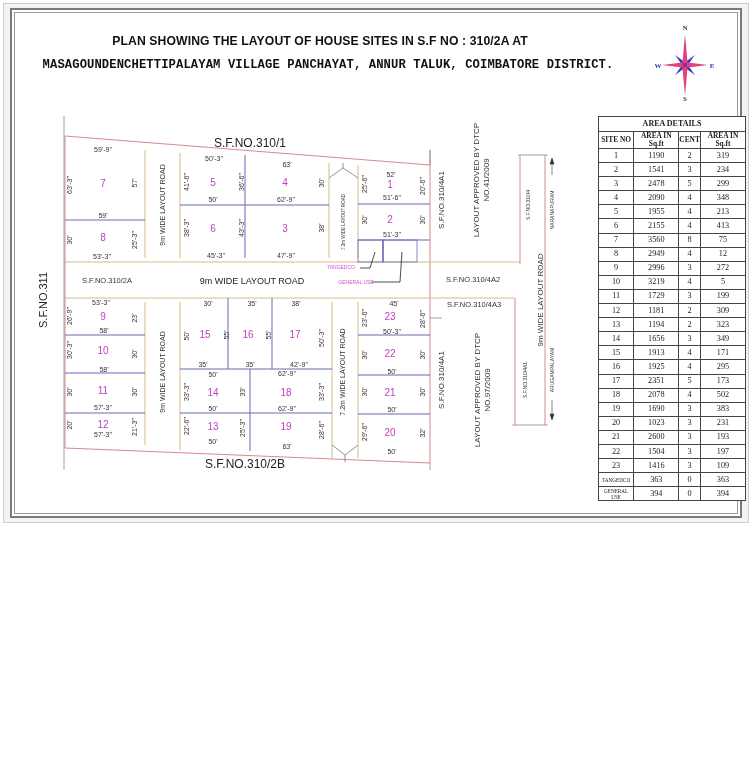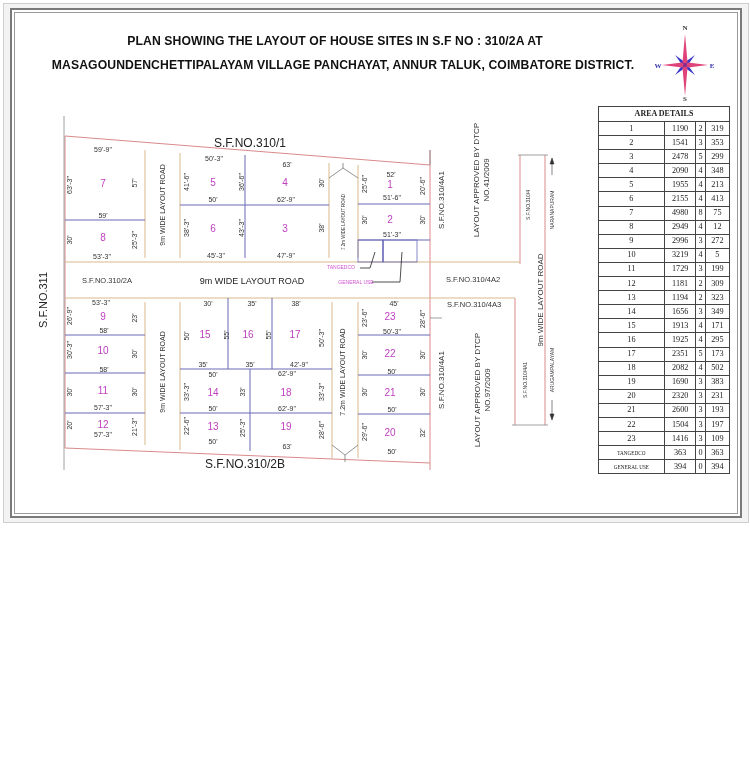--- a/index.html
+++ b/index.html
@@ -1,24 +1,24 @@
 <!DOCTYPE html>
 <html><head>
 <meta charset="utf-8">
 <style>
   html,body{margin:0;padding:0;background:#ffffff;}
   body{width:750px;height:760px;position:relative;overflow:hidden;font-family:"Liberation Sans",sans-serif;}
   .sheet{position:absolute;left:3px;top:3px;width:744px;height:518px;background:#f3f3f3;border:1px solid #cfcfcf;}
   .frame-outer{position:absolute;left:6px;top:4px;width:728px;height:506px;border:2px solid #7a7a7a;background:#fff;}
   .frame-inner{position:absolute;left:2px;top:2px;right:2px;bottom:2px;border:1px solid #9a9a9a;}
-  .title{position:absolute;left:0;width:640px;text-align:center;font-weight:bold;color:#111;font-size:12.2px;letter-spacing:0.1px;padding-left:15px;}
+  .title{position:absolute;left:0;width:640px;text-align:center;font-weight:bold;color:#111;font-size:12.2px;letter-spacing:0.1px;}
   .t1{top:34px;}
-  .t2{top:58px;left:8px;width:640px;}
+  .t2{top:58px;left:8px;width:640px;font-family:Liberation Mono, monospace;}
   svg.plan{position:absolute;left:0;top:0;}
-  .area-table{position:absolute;left:598px;top:106px;width:132px;border-collapse:collapse;font-family:"Liberation Serif",serif;font-size:8.2px;color:#222;background:#fff;padding-left:44px;}
+  .area-table{position:absolute;left:598px;top:116px;width:148px;border-collapse:collapse;font-family:"Liberation Serif",serif;font-size:8.2px;color:#222;background:#fff;padding-left:44px;}
   .area-table td,.area-table th{border:1px solid #444;text-align:center;padding:0;height:13.1px;line-height:12px;}
   .area-table th{font-weight:bold;font-size:7.4px;line-height:8px;}
   .area-table .cap{font-weight:bold;font-size:8px;height:14px;}
   .area-table .small{font-size:5.2px;line-height:6px;}
   .compass{position:absolute;left:655px;top:22px;width:60px;height:80px;}
 </style>
 </head>
 <body>
 
 <div class="sheet">
@@ -253,30 +253,36 @@
     <polyline points="372,282 400,282 402,252"></polyline>
   </g>
 </svg>
 
 <table class="area-table">
   <tbody>
       <tr>
         <td class="cap" colspan="4">AREA DETAILS</td>
       </tr>
   <tr>
+    <th>SITE NO</th>
+    <th>AREA IN Sq.ft</th>
+    <th>CENT</th>
+    <th>AREA IN Sq.ft</th>
+  </tr>
+  <tr>
         <td>1</td>
         <td>1190</td>
         <td>2</td>
         <td>319</td>
       </tr>
   <tr>
         <td>2</td>
         <td>1541</td>
         <td>3</td>
-        <td>353</td>
+        <td>234</td>
       </tr>
   <tr>
         <td>3</td>
         <td>2478</td>
         <td>5</td>
         <td>299</td>
       </tr>
   <tr>
         <td>4</td>
         <td>2090</td>
@@ -290,21 +296,21 @@
         <td>213</td>
       </tr>
   <tr>
         <td>6</td>
         <td>2155</td>
         <td>4</td>
         <td>413</td>
       </tr>
   <tr>
         <td>7</td>
-        <td>4980</td>
+        <td>3560</td>
         <td>8</td>
         <td>75</td>
       </tr>
   <tr>
         <td>8</td>
         <td>2949</td>
         <td>4</td>
         <td>12</td>
       </tr>
   <tr>
@@ -356,33 +362,33 @@
         <td>295</td>
       </tr>
   <tr>
         <td>17</td>
         <td>2351</td>
         <td>5</td>
         <td>173</td>
       </tr>
   <tr>
         <td>18</td>
-        <td>2082</td>
+        <td>2078</td>
         <td>4</td>
         <td>502</td>
       </tr>
   <tr>
         <td>19</td>
         <td>1690</td>
         <td>3</td>
         <td>383</td>
       </tr>
   <tr>
         <td>20</td>
-        <td>2320</td>
+        <td>1023</td>
         <td>3</td>
         <td>231</td>
       </tr>
   <tr>
         <td>21</td>
         <td>2600</td>
         <td>3</td>
         <td>193</td>
       </tr>
   <tr>

